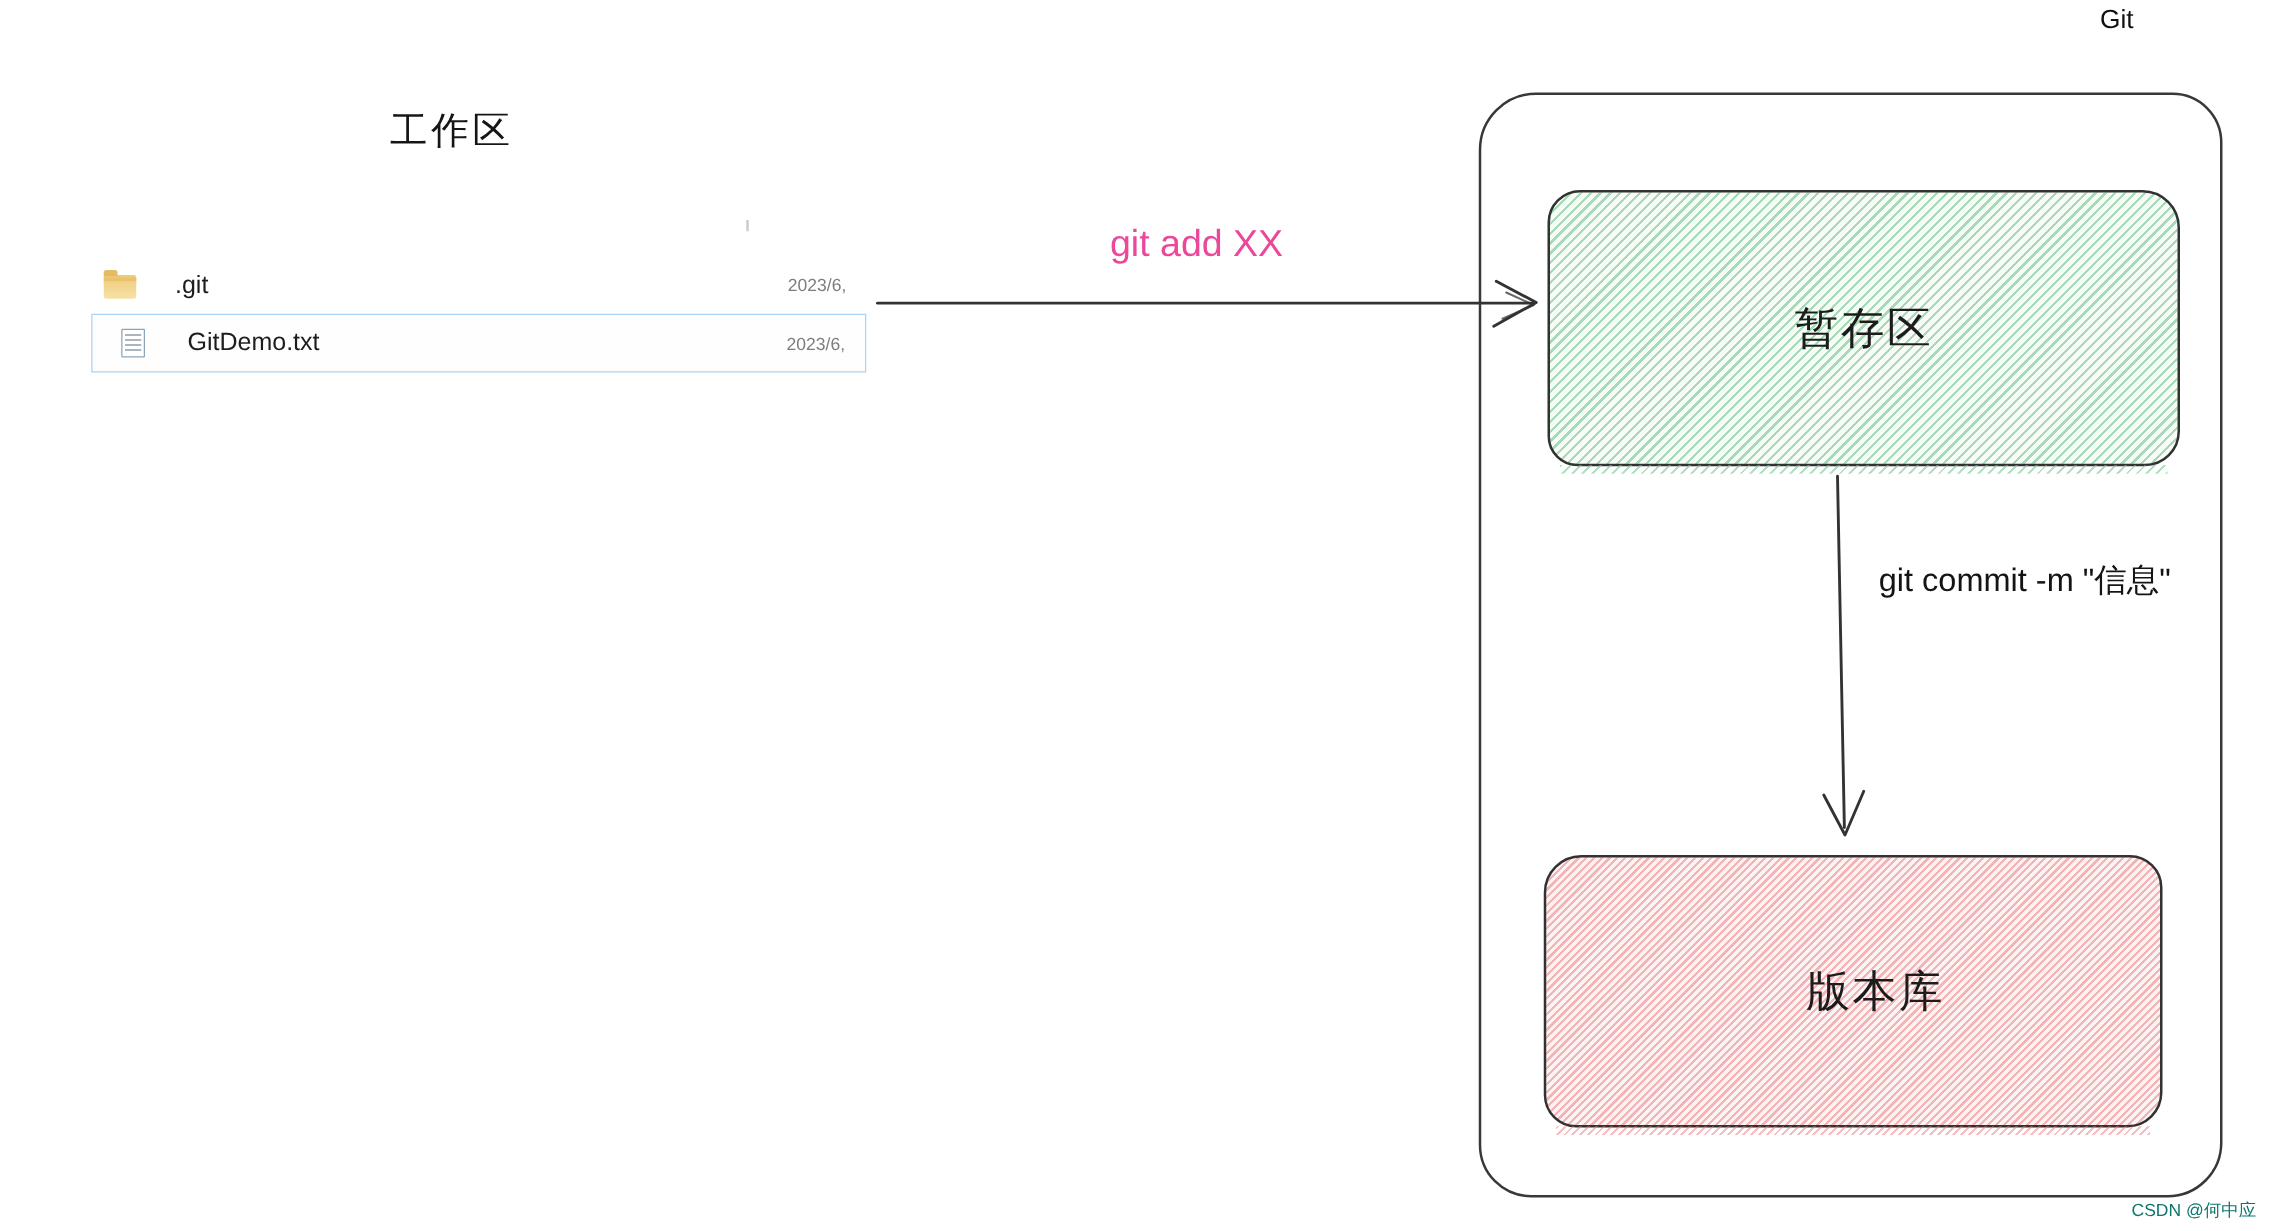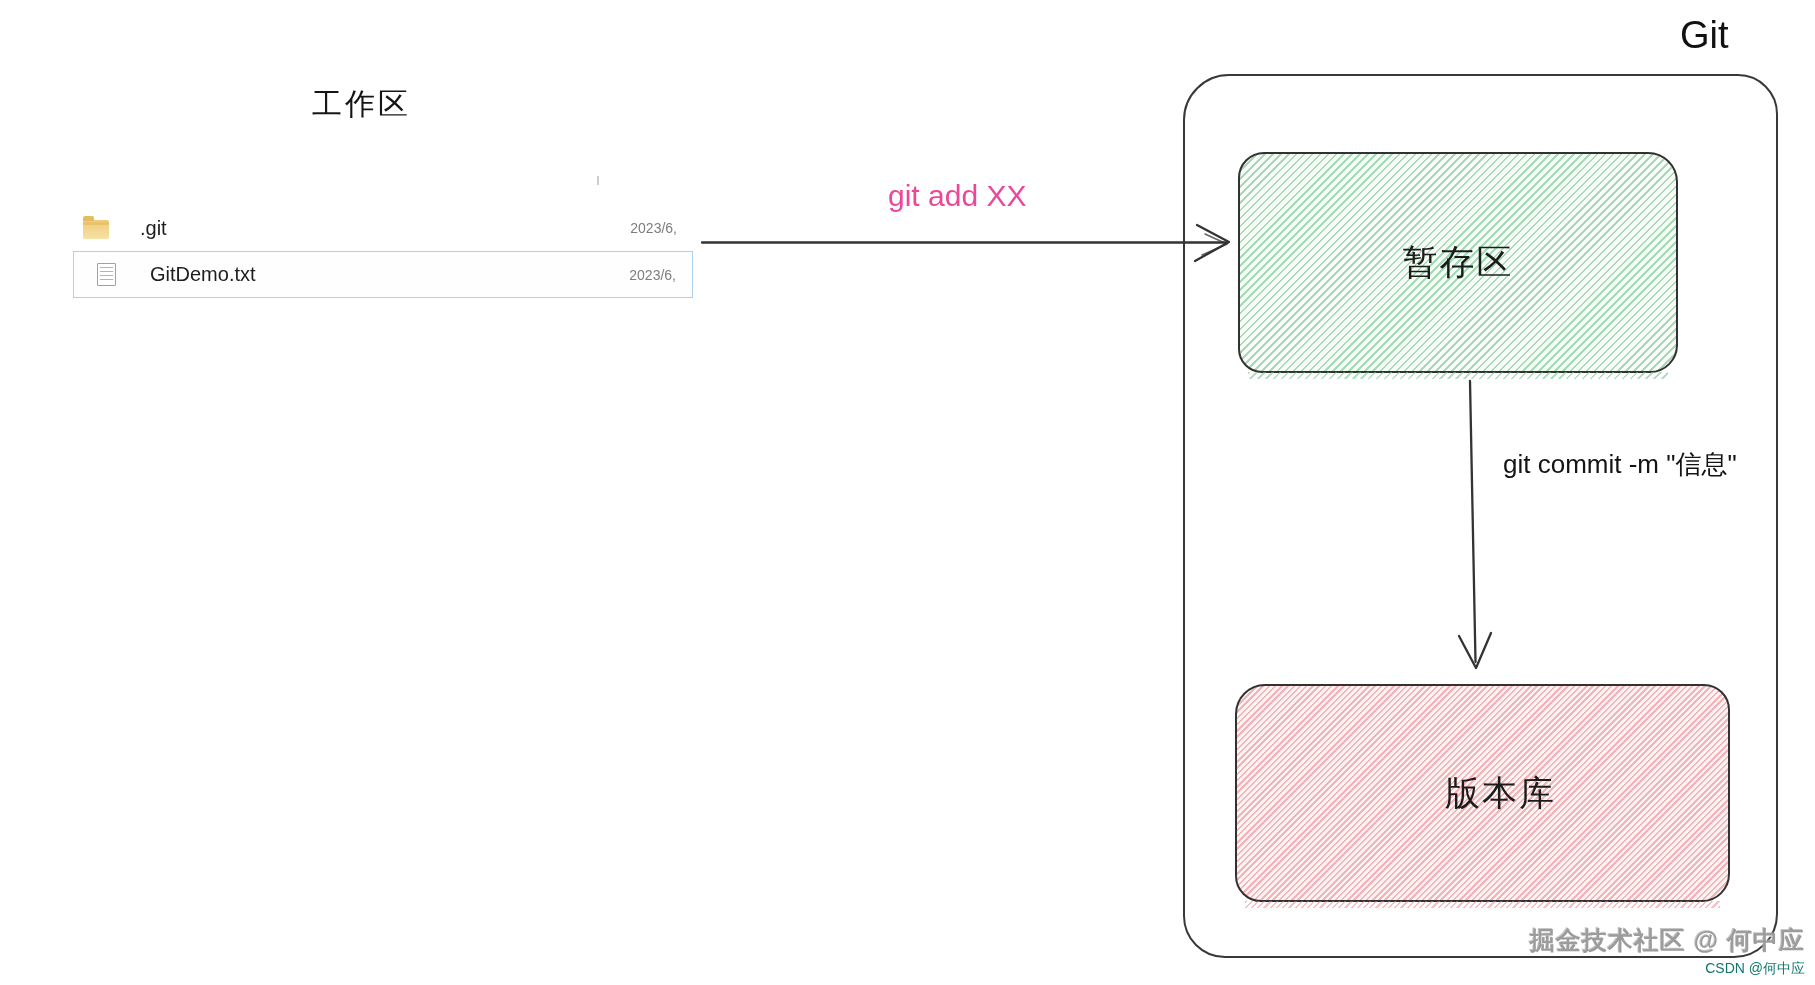--- a/index.html
+++ b/index.html
@@ -19,28 +19,28 @@
   .folder{position:relative;width:26px;height:19px;background:linear-gradient(#edca7c,#f6e2a4);border-radius:2px;flex:none;margin-top:2px;}
   .folder::before{content:"";position:absolute;top:-4px;left:0;width:11px;height:5px;background:#e3bc63;border-radius:2px 2px 0 0;}
   .folder::after{content:"";position:absolute;left:0;right:0;top:2px;height:3px;background:#e9c26b;}
 
   
   .doc{position:relative;width:17px;height:21px;background:#fff;border:1px solid #8fa5b5;border-radius:1px;flex:none;margin-left:4px;margin-right:3px;}
   .doc::after{content:"";position:absolute;left:2px;right:2px;top:3px;bottom:3px;
     background:repeating-linear-gradient(#a9b6c0 0 1.5px,transparent 1.5px 4px);}
 
   
-  .git-title{position:absolute;left:1680px;top:14px;font-size:38px;color:#111;}
+  .git-title{position:absolute;left:1680px;top:4px;font-size:21px;color:#111;}
   .git-box{position:absolute;left:1183px;top:74px;width:595px;height:884px;box-sizing:border-box;
     border:2px solid #383838;border-radius:46px 40px 44px 42px;background:transparent;}
 
   .node{position:absolute;box-sizing:border-box;display:flex;align-items:center;justify-content:center;
     border:2.5px solid #323232;}
   .node .node-label{font-size:35px;color:#1c1c1c;letter-spacing:2px;}
-  .staging{left:1238px;top:152px;width:440px;height:221px;border-radius:26px 30px 28px 24px;
+  .staging{left:1238px;top:152px;width:506px;height:221px;border-radius:26px 30px 28px 24px;
     background-color:#f7fcf7;
     background-image:repeating-linear-gradient(135deg,rgba(118,197,144,0.62) 0 1.8px,rgba(255,255,255,0) 1.8px 5.6px);}
   .staging::after{content:"";position:absolute;left:8px;right:8px;bottom:-8px;height:7px;
     background:repeating-linear-gradient(135deg,rgba(118,197,144,0.55) 0 1.6px,rgba(255,255,255,0) 1.6px 5.6px);}
   .repo{left:1235px;top:684px;width:495px;height:218px;border-radius:30px 26px 28px 26px;
     background-color:#fdf3f3;
     background-image:repeating-linear-gradient(135deg,rgba(236,128,134,0.55) 0 1.8px,rgba(255,255,255,0) 1.8px 4.4px);padding-left:36px;}
   .repo::after{content:"";position:absolute;left:8px;right:8px;bottom:-8px;height:7px;
     background:repeating-linear-gradient(135deg,rgba(236,128,134,0.5) 0 1.6px,rgba(255,255,255,0) 1.6px 4.4px);}
 
@@ -96,16 +96,15 @@
 
       <path d="M702 242.5 L1226 242.5"></path>
       <path d="M1197 225 L1229 242 L1195 261"></path>
       <path d="M1205 234 L1227 244 L1202 255" stroke-width="1.6" opacity="0.75"></path>
 
       <path d="M1470 381 C1472 470 1473 560 1475.5 662"></path>
       <path d="M1459 636 L1476 668 L1491 633"></path>
     </g>
   </svg>
 
-  <div class="wm-juejin">掘金技术社区 @ 何中应</div>
   <div class="wm-csdn">CSDN @何中应</div>
 
 </div>
 
 </body></html>

